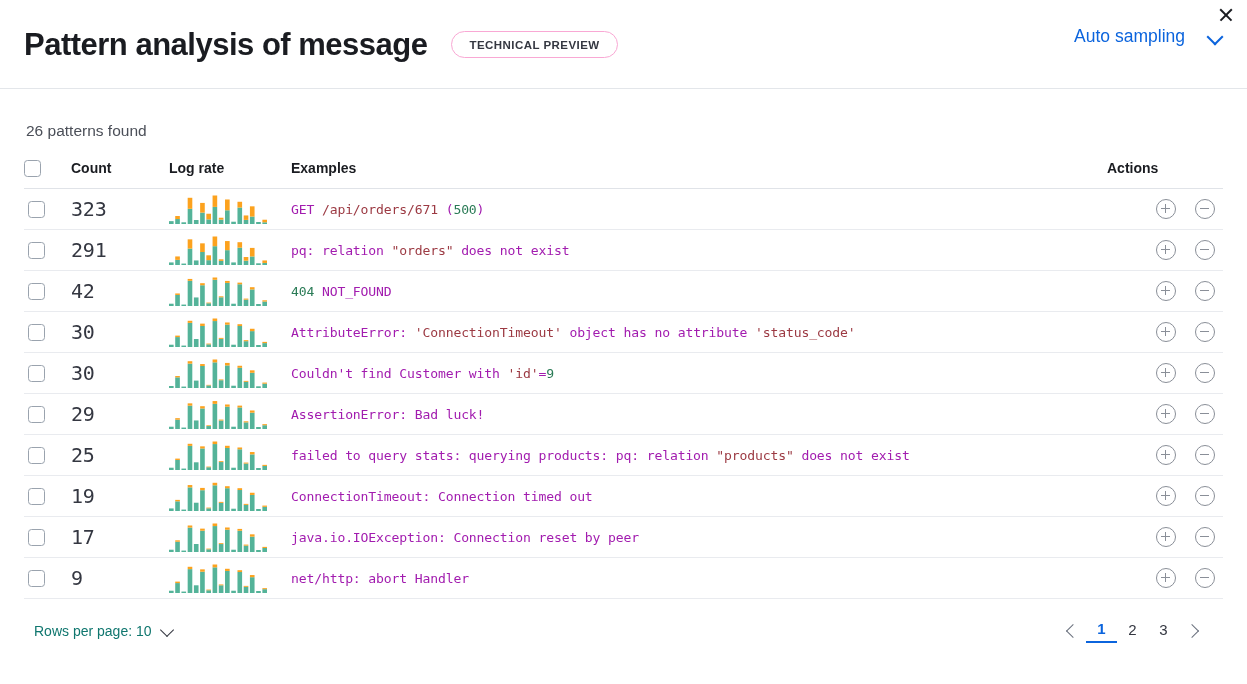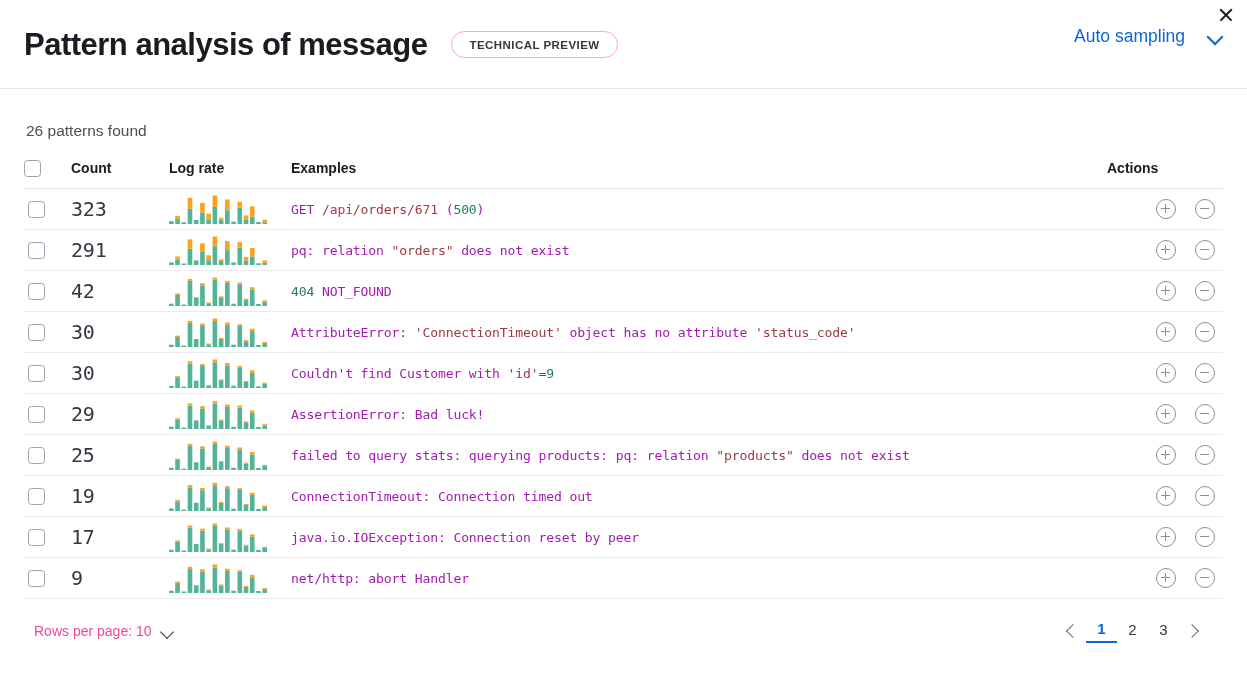--- a/index.html
+++ b/index.html
@@ -175,23 +175,23 @@
 
   
   .footer {
     display: flex;
     align-items: center;
     justify-content: space-between;
     padding: 17px 14px 0 10px;
   }
   .rows-per-page {
     font-size: 14px;
-    color: #ec4899;
+    color: #0f766e;
     display: flex;
-    align-items: flex-end;
+    align-items: flex-start;
     gap: 9px;
     cursor: pointer;
   }
   .chev-dark { width: 14px; height: 14px; display: inline-block; position: relative; }
   .chev-dark::before {
     content: "";
     position: absolute;
     left: 1px; top: 2px;
     width: 9px; height: 9px;
     border-right: 1.7px solid #343741;

